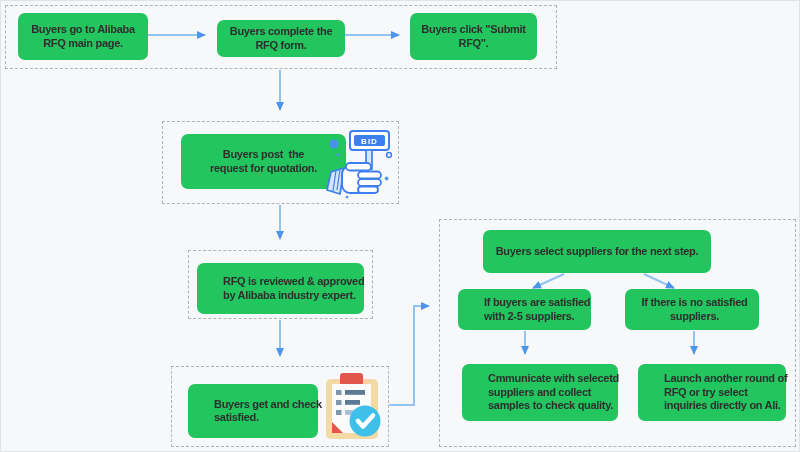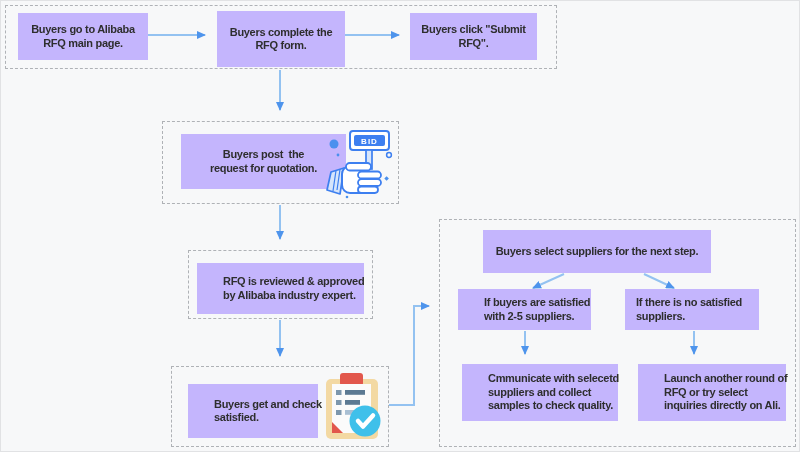--- a/index.html
+++ b/index.html
@@ -6,23 +6,23 @@
   .canvas{
     position:relative;width:800px;height:452px;overflow:hidden;
     background:#f7f8f9;border:1px solid #e1e2e4;box-sizing:border-box;
     font-family:"Liberation Sans",sans-serif;
   }
   .connectors{position:absolute;left:0;top:0;width:800px;height:452px;pointer-events:none;}
   .dashed{
     position:absolute;border:1.6px dashed #afb2b6;box-sizing:border-box;background:transparent;
   }
   .gbox{
-    position:absolute;background:#c4b5fd;box-sizing:border-box;
+    position:absolute;background:#22c55e;box-sizing:border-box;
     display:flex;flex-direction:column;justify-content:center;
-    color:#2e2e2e;font-size:11px;font-weight:700;line-height:13.5px;letter-spacing:-0.3px;
+    color:#2e2e2e;font-size:11px;font-weight:700;line-height:13.5px;letter-spacing:-0.3px;border-radius:7px;
   }
   .gbox.center{align-items:center;text-align:center;}
   .gbox.left{align-items:flex-start;text-align:left;padding-left:26px;padding-right:6px;}
   .line{white-space:pre;}
   .icon{position:absolute;}
 </style>
 </head>
 <body>
 
 <div class="canvas">
@@ -45,21 +45,21 @@
       <path d="M524,330 V353" marker-end="url(#ah)"></path>
       <path d="M693,330 V353" marker-end="url(#ah)"></path>
     </g>
   </svg>
 
   <div class="dashed" style="left:4px;top:4px;width:552px;height:64px;">
     <div class="gbox center" style="left:12px;top:7px;width:130px;height:47px;">
       <div class="line">Buyers go to Alibaba</div>
       <div class="line">RFQ main page.</div>
     </div>
-    <div class="gbox center" style="left:211px;top:5px;width:128px;height:56px;text-align:right;">
+    <div class="gbox center" style="left:211px;top:14px;width:128px;height:37px;text-align:right;">
       <div class="line">Buyers complete the</div>
       <div class="line">RFQ form.</div>
     </div>
     <div class="gbox center" style="left:404px;top:7px;width:127px;height:47px;">
       <div class="line">Buyers click "Submit</div>
       <div class="line">RFQ".</div>
     </div>
   </div>
 
   <div class="dashed" style="left:161px;top:120px;width:237px;height:83px;"></div>
@@ -115,21 +115,21 @@
   </svg>
 
   <div class="dashed" style="left:438px;top:218px;width:357px;height:228px;"></div>
   <div class="gbox center" style="left:482px;top:229px;width:228px;height:43px;">
     <div class="line">Buyers select suppliers for the next step.</div>
   </div>
   <div class="gbox left" style="left:457px;top:288px;width:133px;height:41px;">
     <div class="line">If buyers are satisfied</div>
     <div class="line">with 2-5 suppliers.</div>
   </div>
-  <div class="gbox left" style="left:624px;top:288px;width:134px;height:41px;padding-left:11px;">
+  <div class="gbox left" style="left:624px;top:288px;width:134px;height:41px;padding-left:11px;align-items:center;">
     <div class="line">If there is no satisfied</div>
     <div class="line">suppliers.</div>
   </div>
   <div class="gbox left" style="left:461px;top:363px;width:156px;height:57px;">
     <div class="line">Cmmunicate with selecetd</div>
     <div class="line">suppliers and collect</div>
     <div class="line">samples to check quality.</div>
   </div>
   <div class="gbox left" style="left:637px;top:363px;width:148px;height:57px;">
     <div class="line">Launch another round of</div>

